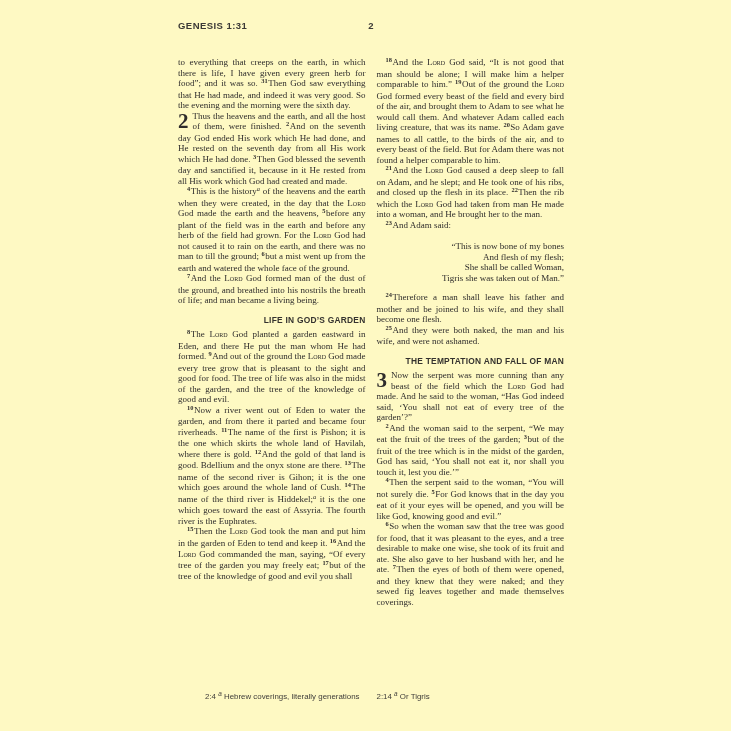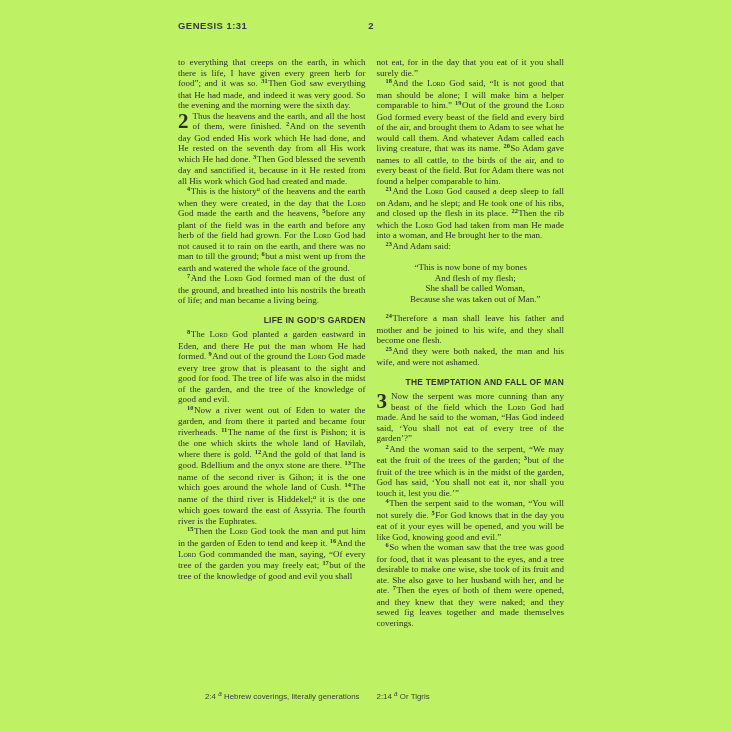--- a/index.html
+++ b/index.html
@@ -1,34 +1,34 @@
 <!DOCTYPE html>
 <html><head>
 <meta charset="utf-8">
 <style>
   html,body{margin:0;padding:0;background:#ffffff;}
-  .page{position:relative;width:731px;height:731px;background:#bef264;overflow:hidden;
+  .page{position:relative;width:731px;height:731px;background:#fef9c3;overflow:hidden;
         font-family:"Liberation Serif",serif;color:#2e2c2b;}
   .content{position:absolute;left:178px;top:20px;width:386px;}
   .running-head{position:relative;height:13px;margin-bottom:24px;
         font-family:"Liberation Sans",sans-serif;font-weight:bold;font-size:9.5px;
         letter-spacing:.45px;color:#3b3936;}
   .book-ref{position:absolute;left:0;top:0;}
   .page-num{position:absolute;left:0;right:0;top:0;text-align:center;letter-spacing:0;}
   .cols{display:flex;gap:11px;}
   .col{width:187.5px;font-size:9px;line-height:10.5px;text-align:justify;}
   p.para{margin:0;}
   p.indent{text-indent:9px;}
   p.chapter{text-indent:0;}
   .dropcap{float:left;font-weight:bold;font-size:21px;line-height:18px;
         padding:1px 4px 0 0;color:#2e2c2b;}
   .sec-heading{font-family:"Liberation Sans",sans-serif;font-weight:bold;font-size:8.4px;
         letter-spacing:.25px;color:#34322e;text-align:right;margin:9px 0 4px 0;}
   .poetry{margin:10px 0 9px 1px;}
-  .poem-line{text-align:center;}
+  .poem-line{text-align:right;}
   .poem-line.cont{padding-left:9px;}
   .r-i{}
   .r-sc{font-variant:small-caps;}
   .r-v{font-weight:bold;font-size:6.4px;position:relative;top:-2.6px;margin-right:.5px;}
   .r-fn{font-style:italic;font-size:6.4px;position:relative;top:-2.6px;}
   .footnotes{position:absolute;left:178px;top:692px;width:386px;display:flex;
         font-family:"Liberation Sans",sans-serif;font-size:7.9px;line-height:10px;color:#3e3c39;}
   .fn-left{width:187.5px;text-align:right;padding-right:6px;box-sizing:border-box;}
   .fn-right{width:187.5px;margin-left:11px;text-align:left;}
 </style>
@@ -46,29 +46,28 @@
           <p class="para">to everything that creeps on the earth, in which <span class="r-i">there is</span> life, <span class="r-i">I have given</span> every green herb for food”; and it was so. <span class="r-v">31</span>Then God saw everything that He had made, and indeed <span class="r-i">it was</span> very good. So the evening and the morning were the sixth day.</p>
           <p class="para chapter"><span class="dropcap">2</span>Thus the heavens and the earth, and all the host of them, were finished. <span class="r-v">2</span>And on the seventh day God ended His work which He had done, and He rested on the seventh day from all His work which He had done. <span class="r-v">3</span>Then God blessed the seventh day and sanctified it, because in it He rested from all His work which God had created and made.</p>
           <p class="para indent"><span class="r-v">4</span>This <span class="r-i">is</span> the history<span class="r-fn">a</span> of the heavens and the earth when they were created, in the day that the <span class="r-sc">Lord</span> God made the earth and the heavens, <span class="r-v">5</span>before any plant of the field was in the earth and before any herb of the field had grown. For the <span class="r-sc">Lord</span> God had not caused it to rain on the earth, and <span class="r-i">there was</span> no man to till the ground; <span class="r-v">6</span>but a mist went up from the earth and watered the whole face of the ground.</p>
           <p class="para indent"><span class="r-v">7</span>And the <span class="r-sc">Lord</span> God formed man <span class="r-i">of</span> the dust of the ground, and breathed into his nostrils the breath of life; and man became a living being.</p>
           <div class="sec-heading">LIFE IN GOD’S GARDEN</div>
           <p class="para indent"><span class="r-v">8</span>The <span class="r-sc">Lord</span> God planted a garden eastward in Eden, and there He put the man whom He had formed. <span class="r-v">9</span>And out of the ground the <span class="r-sc">Lord</span> God made every tree grow that is pleasant to the sight and good for food. The tree of life <span class="r-i">was</span> also in the midst of the garden, and the tree of the knowledge of good and evil.</p>
           <p class="para indent"><span class="r-v">10</span>Now a river went out of Eden to water the garden, and from there it parted and became four riverheads. <span class="r-v">11</span>The name of the first <span class="r-i">is</span> Pishon; it <span class="r-i">is</span> the one which skirts the whole land of Havilah, where <span class="r-i">there is</span> gold. <span class="r-v">12</span>And the gold of that land <span class="r-i">is</span> good. Bdellium and the onyx stone <span class="r-i">are</span> there. <span class="r-v">13</span>The name of the second river <span class="r-i">is</span> Gihon; it <span class="r-i">is</span> the one which goes around the whole land of Cush. <span class="r-v">14</span>The name of the third river <span class="r-i">is</span> Hiddekel;<span class="r-fn">a</span> it <span class="r-i">is</span> the one which goes toward the east of Assyria. The fourth river <span class="r-i">is</span> the Euphrates.</p>
           <p class="para indent"><span class="r-v">15</span>Then the <span class="r-sc">Lord</span> God took the man and put him in the garden of Eden to tend and keep it. <span class="r-v">16</span>And the <span class="r-sc">Lord</span> God commanded the man, saying, “Of every tree of the garden you may freely eat; <span class="r-v">17</span>but of the tree of the knowledge of good and evil you shall</p>
         </div>
       <div class="col">
-          <p class="para">not eat, for in the day that you eat of it you shall surely die.”</p>
           <p class="para indent"><span class="r-v">18</span>And the <span class="r-sc">Lord</span> God said, “<span class="r-i">It is</span> not good that man should be alone; I will make him a helper comparable to him.” <span class="r-v">19</span>Out of the ground the <span class="r-sc">Lord</span> God formed every beast of the field and every bird of the air, and brought <span class="r-i">them</span> to Adam to see what he would call them. And whatever Adam called each living creature, that <span class="r-i">was</span> its name. <span class="r-v">20</span>So Adam gave names to all cattle, to the birds of the air, and to every beast of the field. But for Adam there was not found a helper comparable to him.</p>
           <p class="para indent"><span class="r-v">21</span>And the <span class="r-sc">Lord</span> God caused a deep sleep to fall on Adam, and he slept; and He took one of his ribs, and closed up the flesh in its place. <span class="r-v">22</span>Then the rib which the <span class="r-sc">Lord</span> God had taken from man He made into a woman, and He brought her to the man.</p>
           <p class="para indent"><span class="r-v">23</span>And Adam said:</p>
           <div class="poetry">
             <div class="poem-line">“This <span class="r-i">is</span> now bone of my bones</div>
             <div class="poem-line cont">And flesh of my flesh;</div>
             <div class="poem-line cont">She shall be called Woman,</div>
-            <div class="poem-line cont">Because she was taken out of Man.”</div>
+            <div class="poem-line cont">Tigris she was taken out of Man.”</div>
           </div>
           <p class="para indent"><span class="r-v">24</span>Therefore a man shall leave his father and mother and be joined to his wife, and they shall become one flesh.</p>
           <p class="para indent"><span class="r-v">25</span>And they were both naked, the man and his wife, and were not ashamed.</p>
           <div class="sec-heading">THE TEMPTATION AND FALL OF MAN</div>
           <p class="para chapter"><span class="dropcap">3</span>Now the serpent was more cunning than any beast of the field which the <span class="r-sc">Lord</span> God had made. And he said to the woman, “Has God indeed said, ‘You shall not eat of every tree of the garden’?”</p>
           <p class="para indent"><span class="r-v">2</span>And the woman said to the serpent, “We may eat the fruit of the trees of the garden; <span class="r-v">3</span>but of the fruit of the tree which <span class="r-i">is</span> in the midst of the garden, God has said, ‘You shall not eat it, nor shall you touch it, lest you die.’”</p>
           <p class="para indent"><span class="r-v">4</span>Then the serpent said to the woman, “You will not surely die. <span class="r-v">5</span>For God knows that in the day you eat of it your eyes will be opened, and you will be like God, knowing good and evil.”</p>
           <p class="para indent"><span class="r-v">6</span>So when the woman saw that the tree <span class="r-i">was</span> good for food, that it <span class="r-i">was</span> pleasant to the eyes, and a tree desirable to make <span class="r-i">one</span> wise, she took of its fruit and ate. She also gave to her husband with her, and he ate. <span class="r-v">7</span>Then the eyes of both of them were opened, and they knew that they <span class="r-i">were</span> naked; and they sewed fig leaves together and made themselves coverings.</p>
         </div>
     </div>

